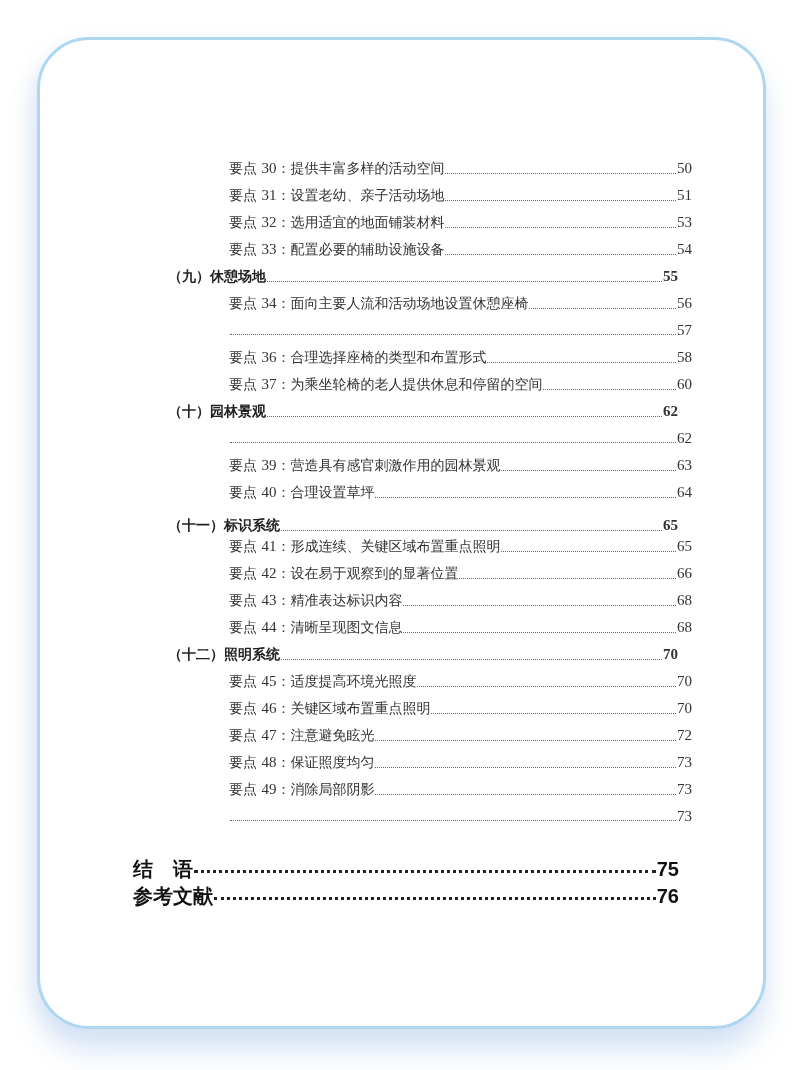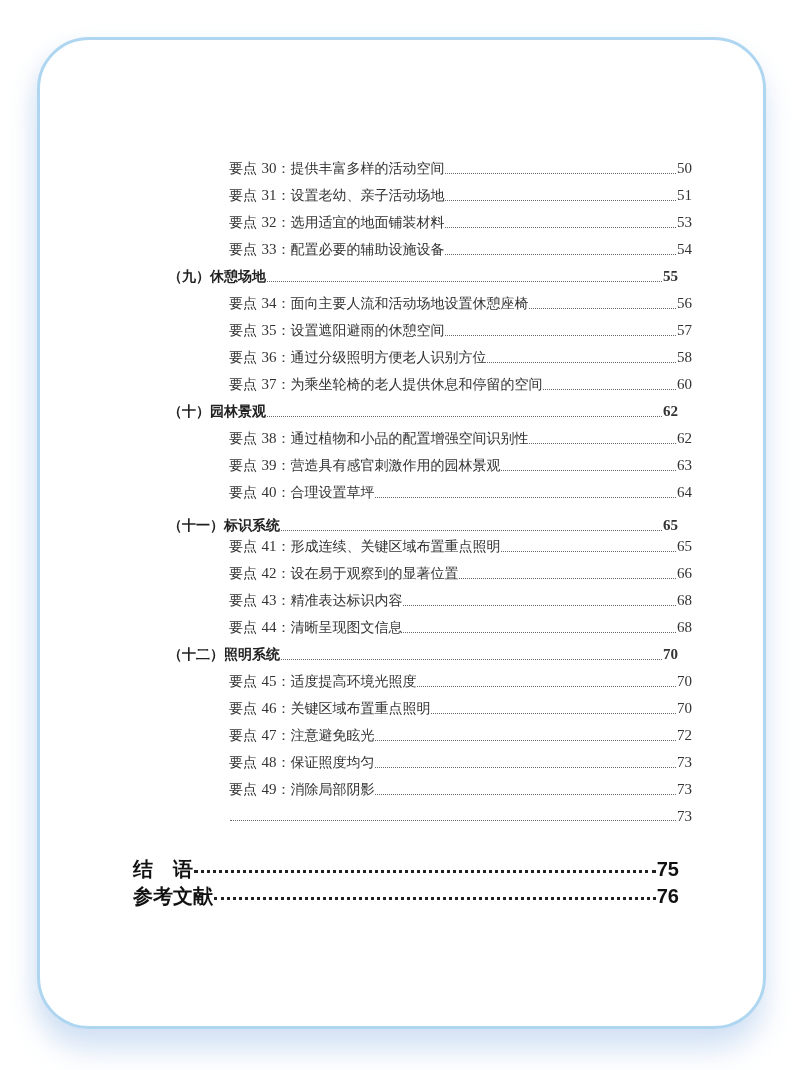--- a/index.html
+++ b/index.html
@@ -66,43 +66,41 @@
     <span class="dots"></span>
     <span class="page">55</span>
   </div>
 
   <div class="row item" style="top:295px">
     <span class="label"><span>要点</span> <span class="num">34</span>：<span>面向主要人流和活动场地设置休憩座椅</span></span>
     <span class="dots"></span>
     <span class="page">56</span>
   </div>
   <div class="row item" style="top:322px">
-    <span class="label"><span>要点</span> <span class="num">35</span>：<span>设置遮阳避雨的休憩空间</span></span>
     <span class="dots"></span>
     <span class="page">57</span>
   </div>
   <div class="row item" style="top:349px">
-    <span class="label"><span>要点</span> <span class="num">36</span>：<span>通过分级照明方便老人识别方位</span></span>
+    <span class="label"><span>要点</span> <span class="num">36</span>：<span>合理选择座椅的类型和布置形式</span></span>
     <span class="dots"></span>
     <span class="page">58</span>
   </div>
   <div class="row item" style="top:376px">
     <span class="label"><span>要点</span> <span class="num">37</span>：<span>为乘坐轮椅的老人提供休息和停留的空间</span></span>
     <span class="dots"></span>
     <span class="page">60</span>
   </div>
 
   <div class="row section" style="top:403px">
     <span class="label">（十）园林景观</span>
     <span class="dots"></span>
     <span class="page">62</span>
   </div>
 
   <div class="row item" style="top:430px">
-    <span class="label"><span>要点</span> <span class="num">38</span>：<span>通过植物和小品的配置增强空间识别性</span></span>
     <span class="dots"></span>
     <span class="page">62</span>
   </div>
   <div class="row item" style="top:457px">
     <span class="label"><span>要点</span> <span class="num">39</span>：<span>营造具有感官刺激作用的园林景观</span></span>
     <span class="dots"></span>
     <span class="page">63</span>
   </div>
   <div class="row item" style="top:484px">
     <span class="label"><span>要点</span> <span class="num">40</span>：<span>合理设置草坪</span></span>

